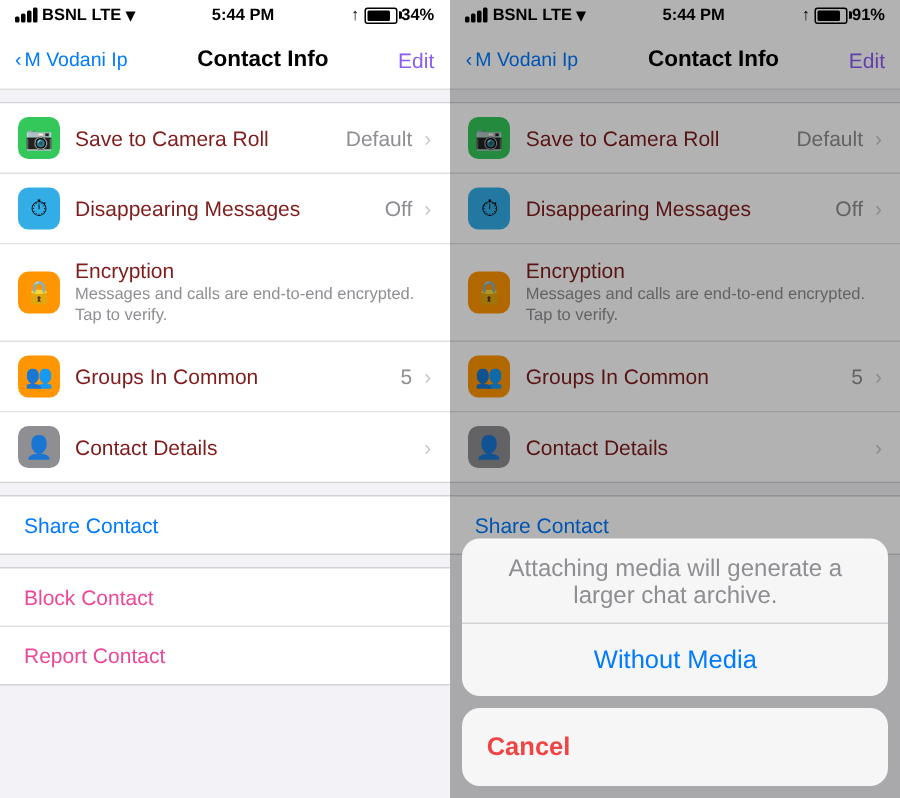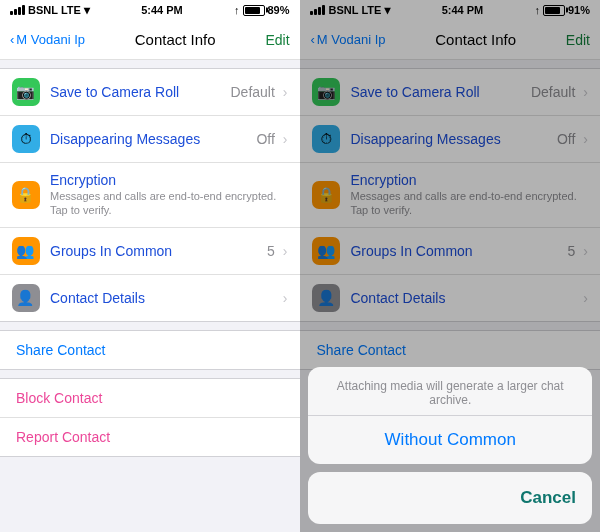--- a/index.html
+++ b/index.html
@@ -50,25 +50,25 @@
     }
     .nav-back {
       color: #007aff;
       font-size: 13px;
       display: flex;
       align-items: center;
       gap: 2px;
     }
     .nav-title {
       font-size: 15px;
-      font-weight: 400;
+      font-weight: 700;
       text-align: right;
     }
     .nav-edit {
-      color: #15803d;
+      color: #8b5cf6;
       font-size: 14px;
     }
 
     
     .content {
       flex: 1;
       overflow-y: auto;
       padding-bottom: 10px;
     }
 
@@ -100,21 +100,21 @@
       margin-right: 10px;
       font-size: 15px;
       flex-shrink: 0;
     }
     .icon-green { background: #34c759; }
     .icon-teal { background: #32ade6; }
     .icon-orange { background: #ff9500; }
     .icon-gray { background: #8e8e93; }
 
     .row-content { flex: 1; }
-    .row-title { font-size: 14px; color: #1d4ed8; }
+    .row-title { font-size: 14px; color: #7f1d1d; }
     .row-subtitle { font-size: 11px; color: #8e8e93; margin-top: 1px; line-height: 1.3; }
     .row-value { font-size: 14px; color: #8e8e93; margin-right: 4px; }
     .row-chevron { color: #c7c7cc; font-size: 14px; }
     .row-right { display: flex; align-items: center; gap: 4px; }
 
     
     .action-section {
       background: #fff;
       margin: 8px 0 0 0;
       border-top: 1px solid #d1d1d6;
@@ -154,21 +154,21 @@
     .action-sheet-top {
       background: rgba(248,248,248,0.98);
       border-radius: 12px;
       overflow: hidden;
       margin-bottom: 8px;
     }
 
     .action-sheet-message {
       padding: 12px 16px 8px;
       text-align: center;
-      font-size: 12px;
+      font-size: 16px;
       color: #8e8e93;
       border-bottom: 1px solid #d1d1d6;
     }
 
     .action-sheet-btn {
       display: block;
       width: 100%;
       padding: 14px;
       text-align: center;
       font-size: 17px;
@@ -183,24 +183,24 @@
     .action-sheet-cancel {
       background: rgba(248,248,248,0.98);
       border-radius: 12px;
       overflow: hidden;
     }
 
     .action-sheet-cancel-btn {
       display: block;
       width: 100%;
       padding: 16px;
-      text-align: right;
+      text-align: left;
       font-size: 17px;
       font-weight: 600;
-      color: #0f766e;
+      color: #ef4444;
       background: transparent;
       border: none;
       cursor: pointer;
     }
 
     
     .signal-bars { display: flex; align-items: flex-end; gap: 1px; }
     .signal-bar { background: #000; width: 3px; border-radius: 1px; }
     .bar1 { height: 4px; }
     .bar2 { height: 6px; }
@@ -260,21 +260,21 @@
       <span>BSNL</span>
       <span class="lte-text">LTE</span>
       <span class="wifi-icon">▾</span>
     </div>
     <div class="status-bar-center">5:44 PM</div>
     <div class="status-bar-right">
       <span>↑</span>
       <div class="battery-icon">
         <div class="battery-fill battery-fill-85"></div>
       </div>
-      <span>89%</span>
+      <span>34%</span>
     </div>
   </div>
 
   <div class="nav-bar">
     <div class="nav-back">
       <span>‹</span>
       <span>M Vodani Ip</span>
     </div>
     <div class="nav-title">Contact Info</div>
     <div class="nav-edit">Edit</div>
@@ -435,21 +435,21 @@
 
     <div class="action-section">
       <div class="action-row action-blue">Share Contact</div>
     </div>
   </div>
 
   <div class="modal-overlay">
     <div class="action-sheet">
       <div class="action-sheet-top">
         <div class="action-sheet-message">Attaching media will generate a larger chat archive.</div>
-        <button class="action-sheet-btn">Without Common</button>
+        <button class="action-sheet-btn">Without Media</button>
       </div>
       <div class="action-sheet-cancel">
         <button class="action-sheet-cancel-btn">Cancel</button>
       </div>
     </div>
   </div>
 
 </div>
 
 </body></html>

